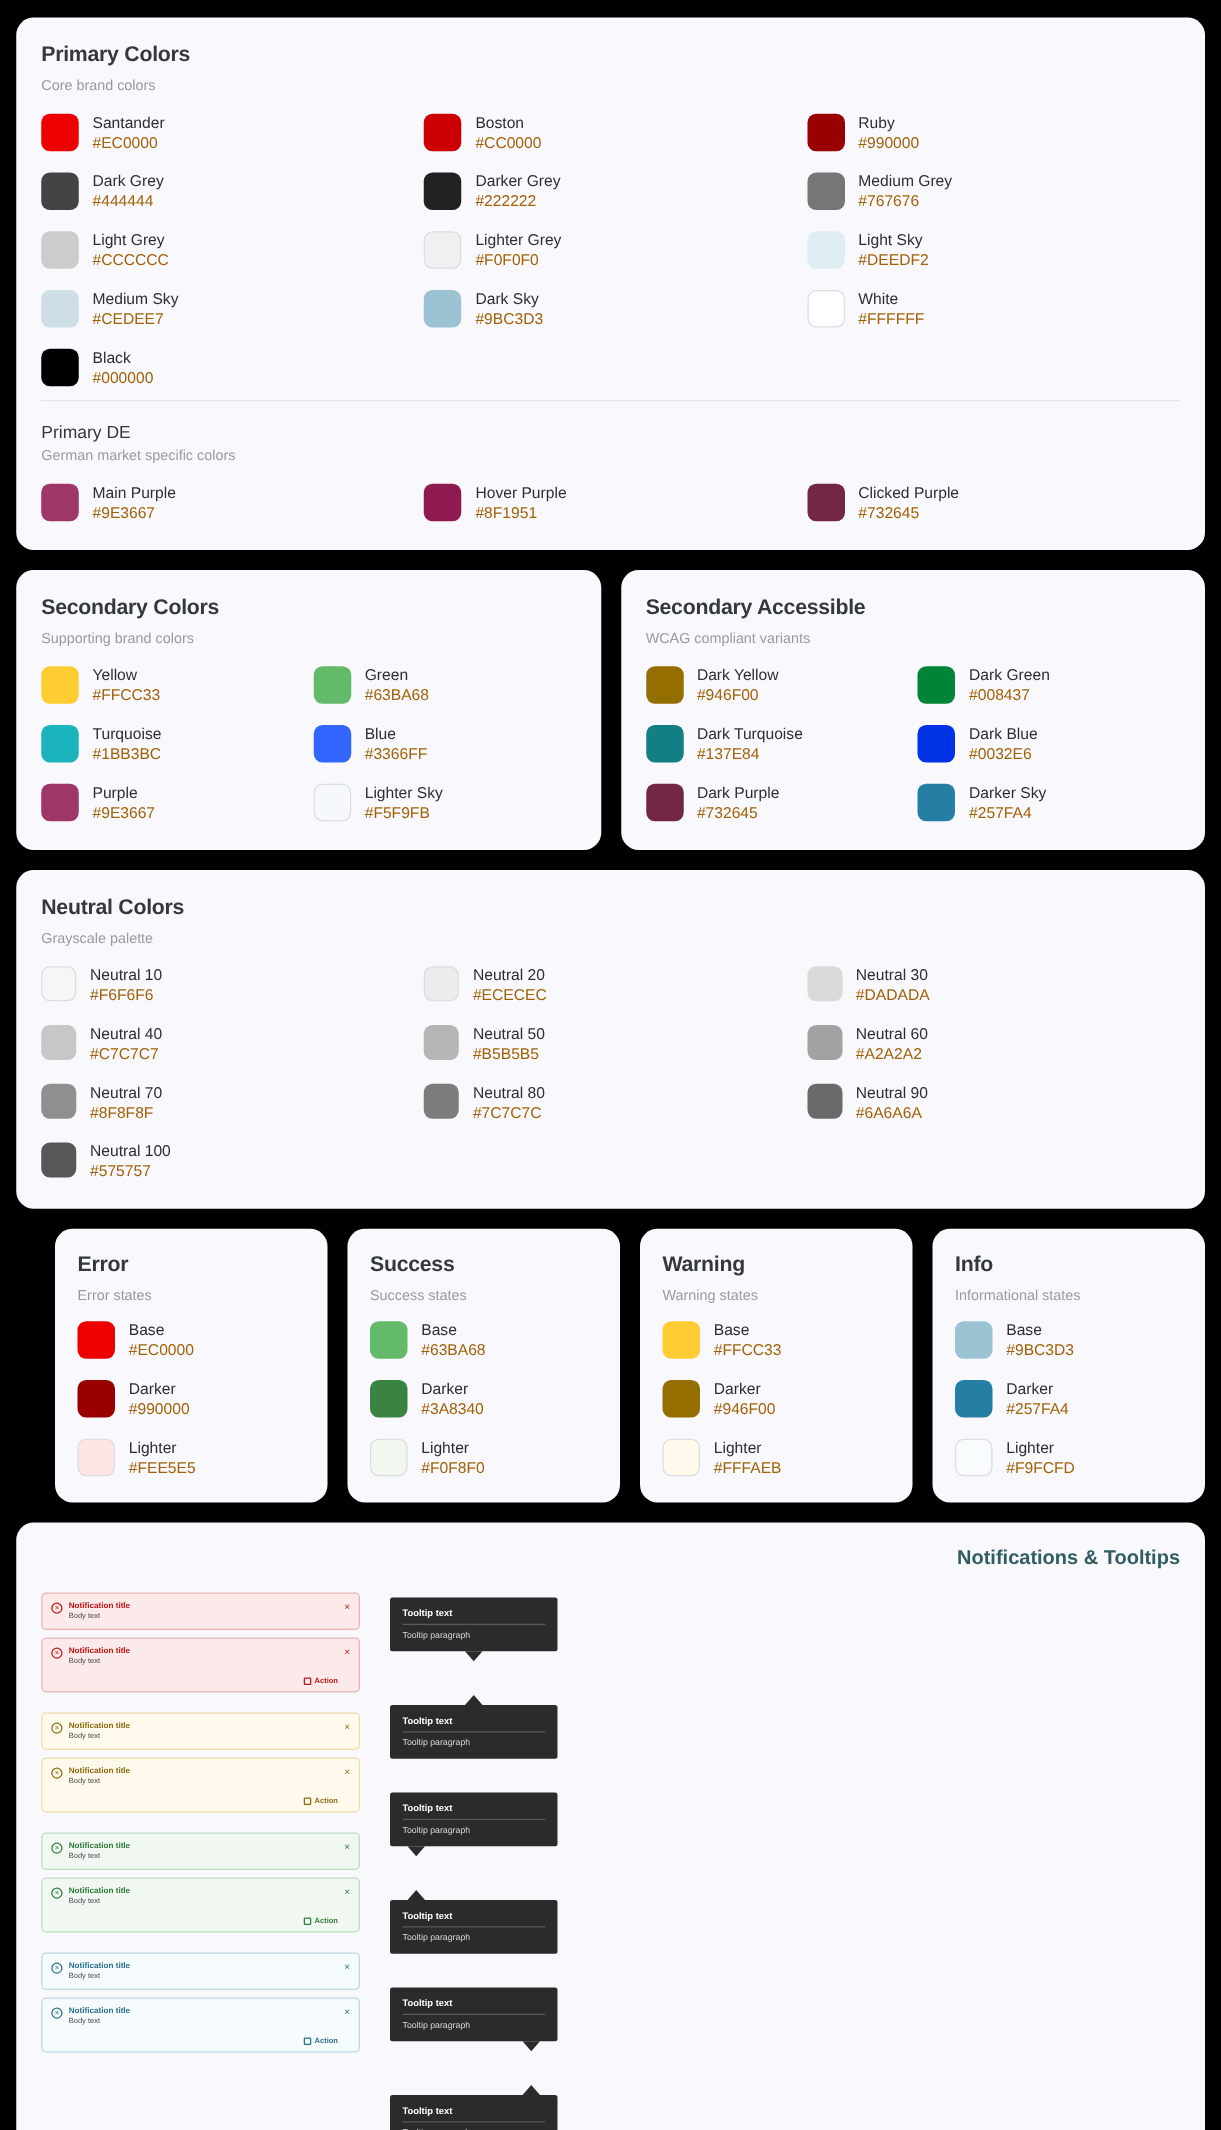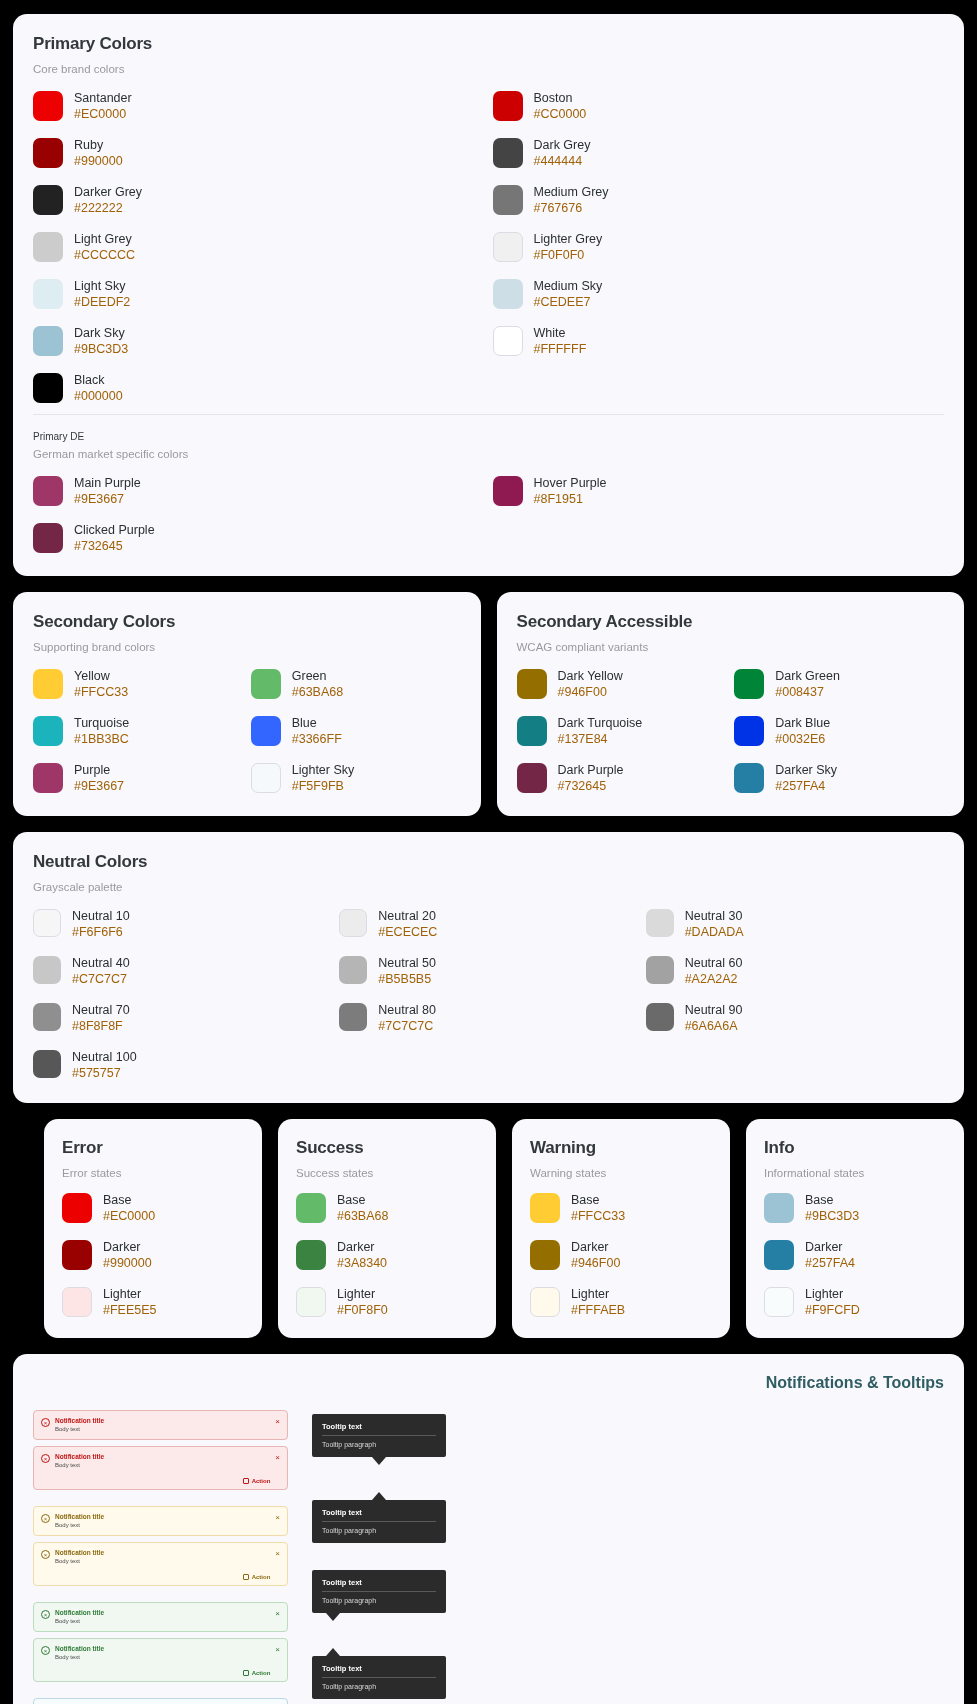--- a/index.html
+++ b/index.html
@@ -24,39 +24,39 @@
   .row-4 > .card { flex: 1 1 0; }
 
   h2.section-title {
     font-size: 17px;
     font-weight: bold;
     color: #33383d;
     letter-spacing: -0.2px;
     margin-bottom: 9px;
   }
   h3.sub-title {
-    font-size: 10px;
+    font-size: 14px;
     font-weight: normal;
     color: #33383d;
     margin-bottom: 6px;
   }
   .caption {
     font-size: 11.5px;
     color: #9a9a9e;
     margin-bottom: 16px;
   }
   .divider {
     height: 1px;
     background: #e4e4ea;
     margin: 10px 0 16px 0;
   }
 
   
   .grid { display: grid; row-gap: 16px; column-gap: 8px; }
-  .g3 { grid-template-columns: repeat(2, 1fr); }
+  .g3 { grid-template-columns: repeat(3, 1fr); }
   .g2 { grid-template-columns: repeat(2, 1fr); }
   .g5 { grid-template-columns: repeat(3, 1fr); }
   .g1 { grid-template-columns: 1fr; }
 
   .swatch-item { display: flex; align-items: flex-start; gap: 11px; }
   .chip {
     width: 30px; height: 30px;
     border-radius: 7px;
     flex: 0 0 30px;
   }

